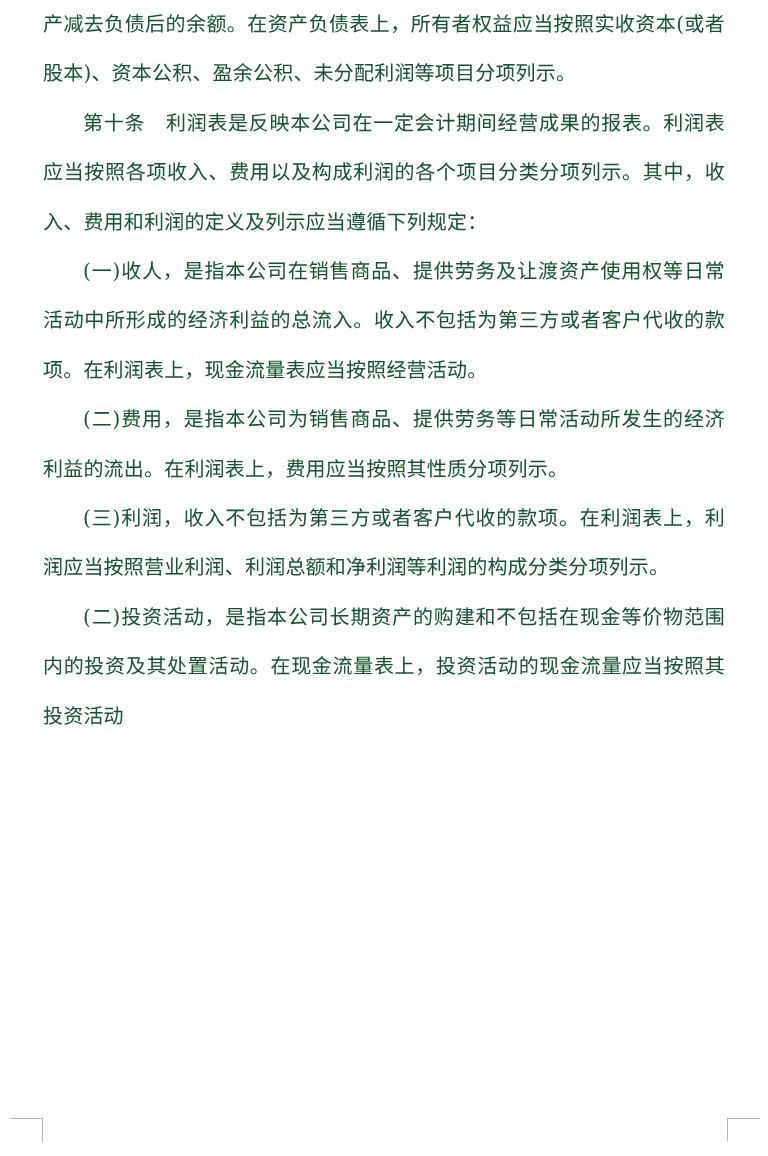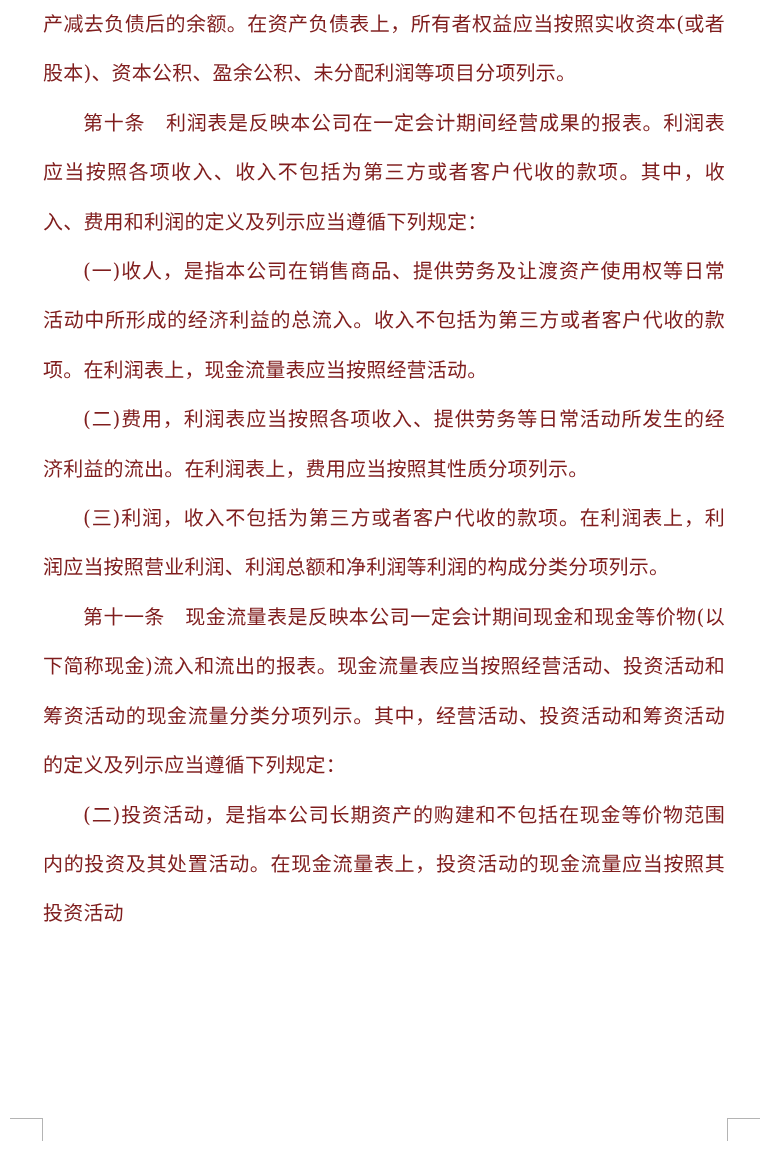--- a/index.html
+++ b/index.html
@@ -9,21 +9,21 @@
     background: #ffffff;
   }
 
   .page {
     position: relative;
     width: 768px;
     height: 1156px;
     background: #ffffff;
     overflow: hidden;
     font-family: "DejaVu Serif", "Liberation Serif", serif;
-    color: #7f1d1d;
+    color: #14532d;
     -webkit-font-smoothing: antialiased;
   }
 
   
   .body-text {
     position: absolute;
     left: 43px;
     top: 0;
     width: 682px;   
   }
@@ -72,29 +72,28 @@
 </style>
 </head>
 <body>
 
 <div class="page">
 
   <div class="body-text">
 
     <p class="para cont">产减去负债后的余额。在资产负债表上，所有者权益应当按照实收资本(或者股本)、资本公积、盈余公积、未分配利润等项目分项列示。</p>
 
-    <p class="para indent">第十条　利润表是反映本公司在一定会计期间经营成果的报表。利润表应当按照各项收入、收入不包括为第三方或者客户代收的款项。其中，收入、费用和利润的定义及列示应当遵循下列规定：</p>
+    <p class="para indent">第十条　利润表是反映本公司在一定会计期间经营成果的报表。利润表应当按照各项收入、费用以及构成利润的各个项目分类分项列示。其中，收入、费用和利润的定义及列示应当遵循下列规定：</p>
 
     <p class="para indent">(一)收人，是指本公司在销售商品、提供劳务及让渡资产使用权等日常活动中所形成的经济利益的总流入。收入不包括为第三方或者客户代收的款项。在利润表上，现金流量表应当按照经营活动。</p>
 
-    <p class="para indent">(二)费用，利润表应当按照各项收入、提供劳务等日常活动所发生的经济利益的流出。在利润表上，费用应当按照其性质分项列示。</p>
+    <p class="para indent">(二)费用，是指本公司为销售商品、提供劳务等日常活动所发生的经济利益的流出。在利润表上，费用应当按照其性质分项列示。</p>
 
     <p class="para indent">(三)利润，收入不包括为第三方或者客户代收的款项。在利润表上，利润应当按照营业利润、利润总额和净利润等利润的构成分类分项列示。</p>
 
-    <p class="para indent">第十一条　现金流量表是反映本公司一定会计期间现金和现金等价物(以下简称现金)流入和流出的报表。现金流量表应当按照经营活动、投资活动和筹资活动的现金流量分类分项列示。其中，经营活动、投资活动和筹资活动的定义及列示应当遵循下列规定：</p>
 
 
     <p class="para indent">(二)投资活动，是指本公司长期资产的购建和不包括在现金等价物范围内的投资及其处置活动。在现金流量表上，投资活动的现金流量应当按照其投资活动</p>
 
   </div>
 
   <div class="crop-mark left">
     <i class="h"></i>
     <i class="v"></i>
   </div>

